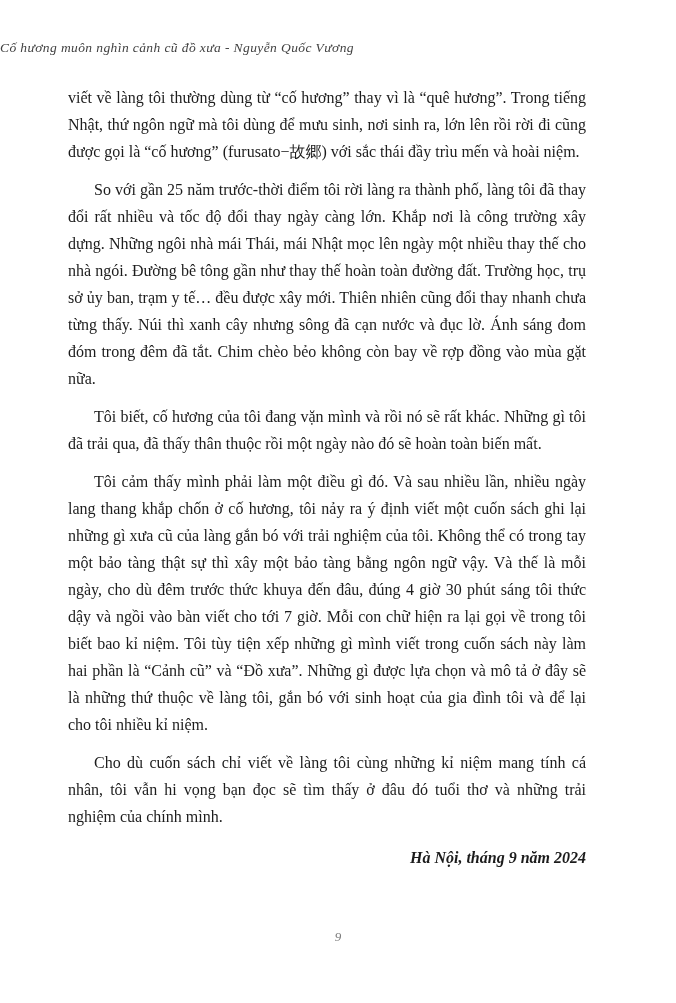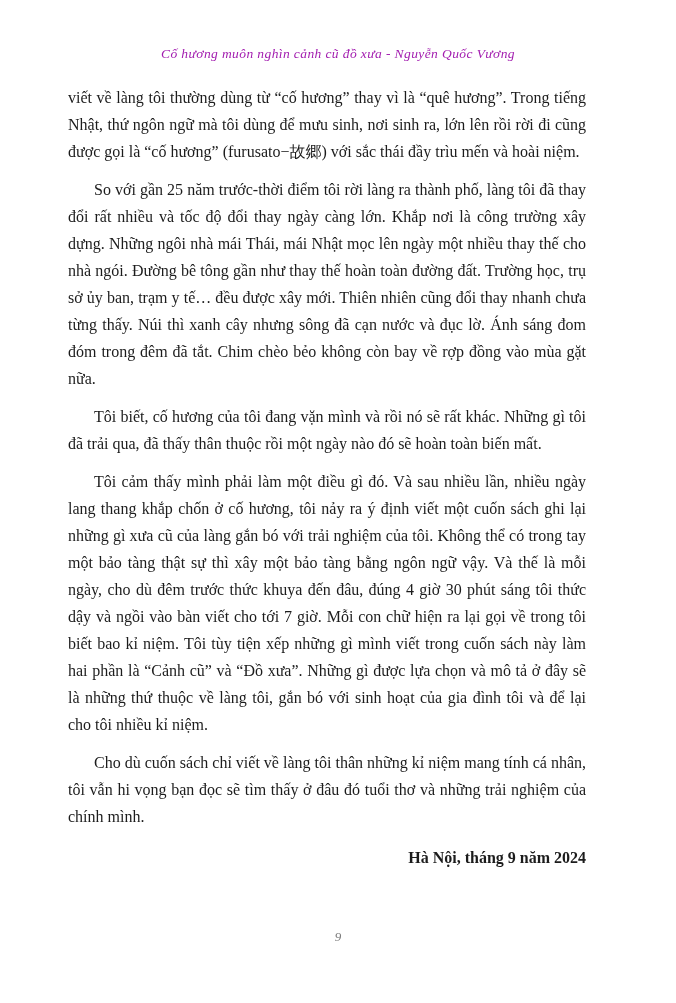--- a/index.html
+++ b/index.html
@@ -12,28 +12,27 @@
     width: 676px;
     height: 1003px;
     background: #ffffff;
     box-sizing: border-box;
     font-family: "Liberation Serif", "DejaVu Serif", serif;
     color: #1c1c1c;
     overflow: hidden;
   }
   .running-header {
     position: absolute;
-    top: 46px;
+    top: 40px;
     left: 0;
     width: 100%;
-    text-align: center;
     font-style: italic;
     font-size: 13.5px;
     letter-spacing: 0.4px;
-    color: #a21caf;
+    color: #404040;
   }
   .body-text {
     position: absolute;
     top: 84px;
     left: 68px;
     width: 518px;
     font-size: 16px;
     line-height: 27px;
     text-align: justify;
   }
@@ -42,20 +41,21 @@
     text-indent: 26px;
   }
   .para.no-indent {
     text-indent: 0;
   }
   .signature {
     margin-top: 14px;
     text-align: right;
     font-weight: bold;
     font-size: 16px;
+    font-style: italic;
   }
   .page-number {
     position: absolute;
     bottom: 58px;
     left: 0;
     width: 100%;
     text-align: center;
     font-size: 13px;
     color: #7d7d7d;
     font-style: italic;
@@ -66,20 +66,20 @@
 
 <div class="page">
 
   <div class="running-header">Cố hương muôn nghìn cảnh cũ đồ xưa - Nguyễn Quốc Vương</div>
 
   <div class="body-text">
     <p class="para no-indent">viết về làng tôi thường dùng từ “cố hương” thay vì là “quê hương”. Trong tiếng Nhật, thứ ngôn ngữ mà tôi dùng để mưu sinh, nơi sinh ra, lớn lên rồi rời đi cũng được gọi là “cố hương” (furusato−故郷) với sắc thái đầy trìu mến và hoài niệm.</p>
     <p class="para">So với gần 25 năm trước-thời điểm tôi rời làng ra thành phố, làng tôi đã thay đổi rất nhiều và tốc độ đổi thay ngày càng lớn. Khắp nơi là công trường xây dựng. Những ngôi nhà mái Thái, mái Nhật mọc lên ngày một nhiều thay thế cho nhà ngói. Đường bê tông gần như thay thế hoàn toàn đường đất. Trường học, trụ sở ủy ban, trạm y tế… đều được xây mới. Thiên nhiên cũng đổi thay nhanh chưa từng thấy. Núi thì xanh cây nhưng sông đã cạn nước và đục lờ. Ánh sáng đom đóm trong đêm đã tắt. Chim chèo bẻo không còn bay về rợp đồng vào mùa gặt nữa.</p>
     <p class="para">Tôi biết, cố hương của tôi đang vặn mình và rồi nó sẽ rất khác. Những gì tôi đã trải qua, đã thấy thân thuộc rồi một ngày nào đó sẽ hoàn toàn biến mất.</p>
     <p class="para">Tôi cảm thấy mình phải làm một điều gì đó. Và sau nhiều lần, nhiều ngày lang thang khắp chốn ở cố hương, tôi nảy ra ý định viết một cuốn sách ghi lại những gì xưa cũ của làng gắn bó với trải nghiệm của tôi. Không thể có trong tay một bảo tàng thật sự thì xây một bảo tàng bằng ngôn ngữ vậy. Và thế là mỗi ngày, cho dù đêm trước thức khuya đến đâu, đúng 4 giờ 30 phút sáng tôi thức dậy và ngồi vào bàn viết cho tới 7 giờ. Mỗi con chữ hiện ra lại gọi về trong tôi biết bao kỉ niệm. Tôi tùy tiện xếp những gì mình viết trong cuốn sách này làm hai phần là “Cảnh cũ” và “Đồ xưa”. Những gì được lựa chọn và mô tả ở đây sẽ là những thứ thuộc về làng tôi, gắn bó với sinh hoạt của gia đình tôi và để lại cho tôi nhiều kỉ niệm.</p>
-    <p class="para">Cho dù cuốn sách chỉ viết về làng tôi thân những kỉ niệm mang tính cá nhân, tôi vẫn hi vọng bạn đọc sẽ tìm thấy ở đâu đó tuổi thơ và những trải nghiệm của chính mình.</p>
+    <p class="para">Cho dù cuốn sách chỉ viết về làng tôi cùng những kỉ niệm mang tính cá nhân, tôi vẫn hi vọng bạn đọc sẽ tìm thấy ở đâu đó tuổi thơ và những trải nghiệm của chính mình.</p>
 
     <div class="signature">Hà Nội, tháng 9 năm 2024</div>
   </div>
 
   <div class="page-number">9</div>
 
 </div>
 
 </body></html>

